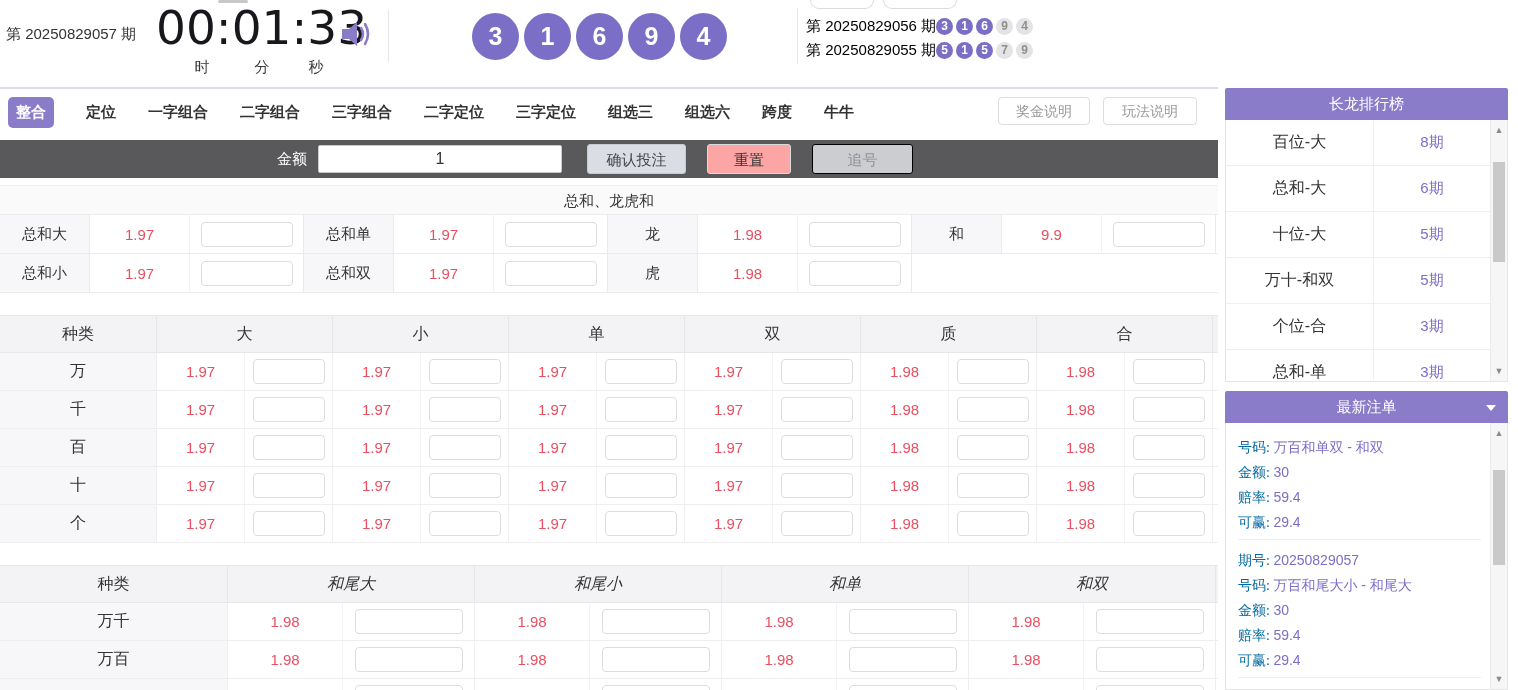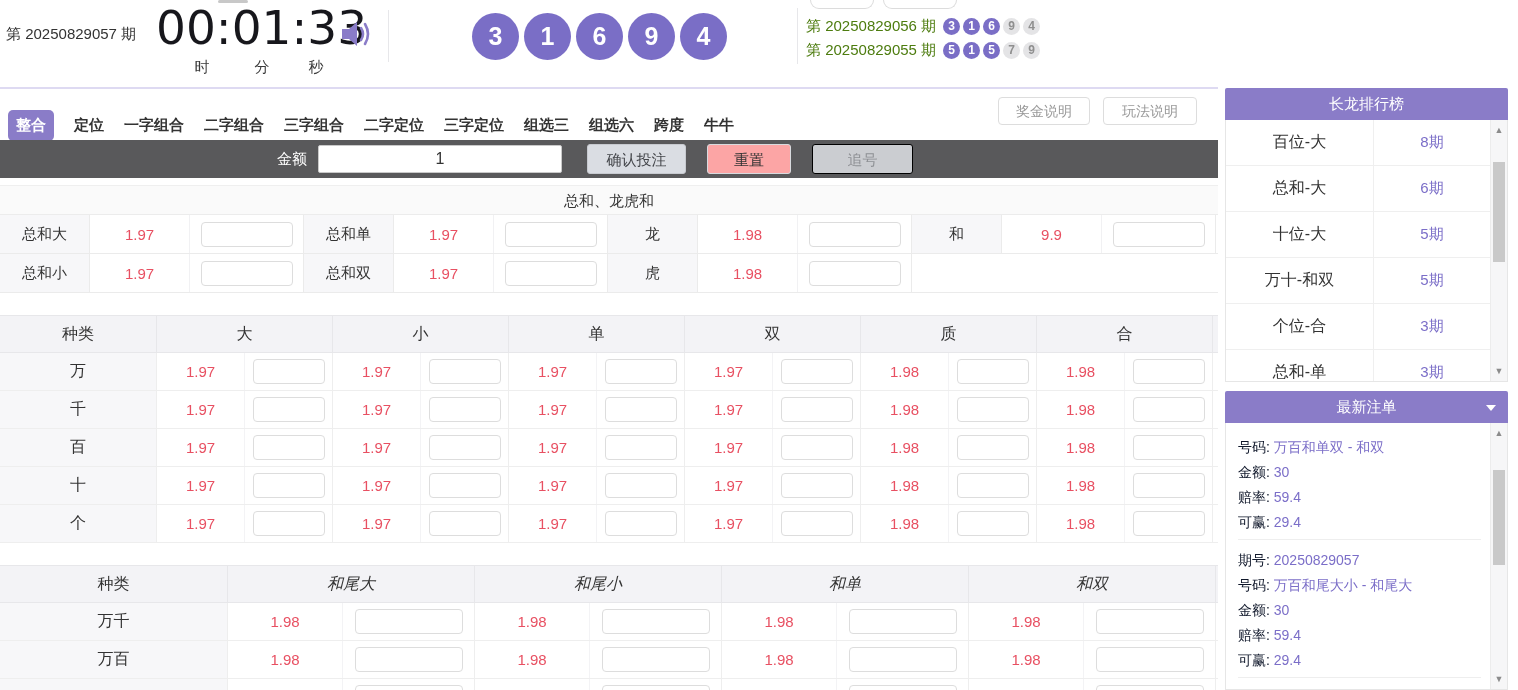--- a/index.html
+++ b/index.html
@@ -16,34 +16,34 @@
   #unit-h { left:186px; } #unit-m { left:246px; } #unit-s { left:300px; }
   #speaker { left:338px; top:16px; width:36px; height:36px; cursor:pointer; }
   .vdiv { width:1px; background:#e7e7ea; }
   #vdiv1 { left:388px; top:10px; height:52px; }
   #vdiv2 { left:797px; top:8px; height:56px; }
   #balls { left:472px; top:13px; display:flex; gap:5px; }
   .ball { width:47px; height:47px; border-radius:50%; background:#7a6ec6; color:#fff;
     font-size:25px; font-weight:bold; display:flex; align-items:center; justify-content:center; }
   #history { left:806px; top:15px; }
   .hist-row { display:flex; align-items:center; height:22px; margin-bottom:2px; }
-  .hist-label { font-size:15px; color:#4d7c0f; margin-right:7px; white-space:nowrap; }
+  .hist-label { font-size:15px; color:#000000; white-space:nowrap; }
   .mini { width:17px; height:17px; border-radius:50%; margin-right:3px; font-size:12px;
     font-weight:bold; display:inline-flex; align-items:center; justify-content:center; }
   .mini.hit { background:#7a6ec6; color:#fff; }
   .mini.miss { background:#e4e4e6; color:#8f8f8f; }
   .cutbtn { top:0; height:9px; background:#fff; border:1px solid #dcdcdc; border-top:none;
     border-radius:0 0 9px 9px; }
   #cutbtn1 { left:810px; width:64px; } #cutbtn2 { left:883px; width:74px; }
   #topdash { left:218px; top:0; width:30px; height:3px; background:#9a9a9a; border-radius:2px; opacity:.55; }
   #hdr-line { left:0; top:87px; width:1218px; height:2px; background:#dedaf2; }
 
   
-  #tabs { left:0; top:103px; width:980px; height:44px; display:flex; align-items:center;
-    padding-left:8px; gap:20px; }
+  #tabs { left:0; top:90px; width:980px; height:44px; display:flex; align-items:center;
+    padding-left:8px; gap:32px; }
   .tab { font-size:15px; font-weight:600; color:#333; cursor:pointer; white-space:nowrap; }
   .tab.active { background:#8a7cc8; color:#fff; padding:6px 8px; border-radius:5px; }
   .info-btn { top:97px; height:28px; line-height:26px; border:1px solid #ddd; border-radius:4px;
     background:#fff; color:#999; font-size:14px; text-align:center; cursor:pointer; }
   #btn-bonus { left:998px; width:92px; } #btn-rules { left:1103px; width:94px; }
 
   
   #toolbar { left:0; top:140px; width:1218px; height:38px; background:#59595b; }
   #amount-label { left:277px; top:10px; color:#fff; font-size:15px; }
   #amount-input { left:318px; top:5px; width:244px; height:28px; border:1px solid #c9c9c9;
@@ -98,21 +98,21 @@
   .d-name { width:148px; display:flex; align-items:center; justify-content:center;
     font-size:16px; color:#333; border-right:1px solid #efefef; }
   .d-count { flex:1; margin-right:17px; display:flex; align-items:center; justify-content:center;
     font-size:15px; color:#7b6ec8; }
   #orders { top:391px; }
   #orders-body { position:relative; height:267px; border:1px solid #e6e6e6; border-top:none;
     overflow:hidden; padding:12px 12px 0 12px; }
   .o-entry { border-bottom:1px solid #eee; padding-bottom:4px; margin-bottom:8px; margin-right:14px; }
   .o-entry:last-child { border-bottom:none; }
   .o-line { font-size:14px; line-height:25px; white-space:nowrap; }
-  .o-lab { color:#0f172a; } .o-val { color:#7b6ec8; }
+  .o-lab { color:#0369a1;font-family:Liberation Serif, serif; } .o-val { color:#7b6ec8; }
 
   
   .sbar { position:absolute; right:0; top:0; bottom:0; width:17px; background:#f6f6f7;
     border-left:1px solid #ececec; }
   .sarrow { position:absolute; left:0; width:16px; height:16px; color:#8b8b8b; font-size:9px;
     text-align:center; line-height:16px; cursor:pointer; }
   .sarrow.up { top:2px; } .sarrow.down { bottom:2px; }
   .sthumb { position:absolute; left:2px; width:12px; background:#c9c9c9; cursor:pointer; }
 </style>
 </head>

